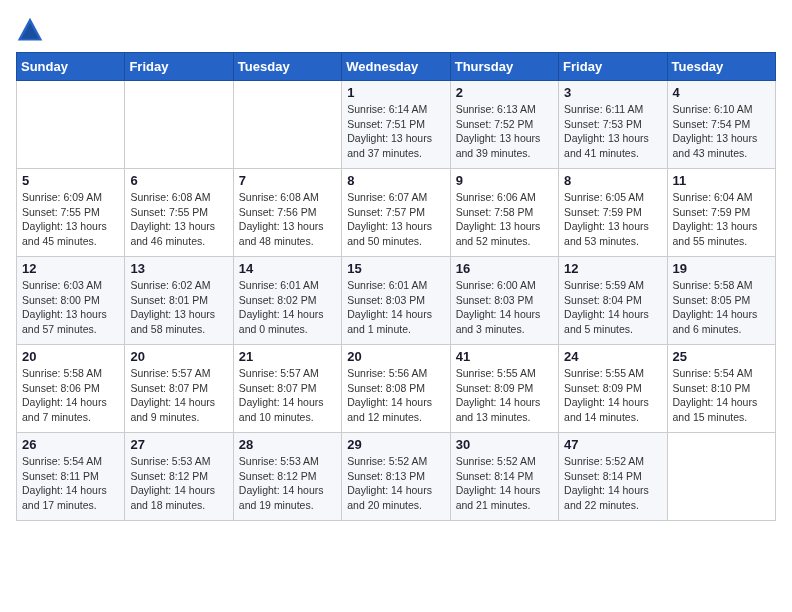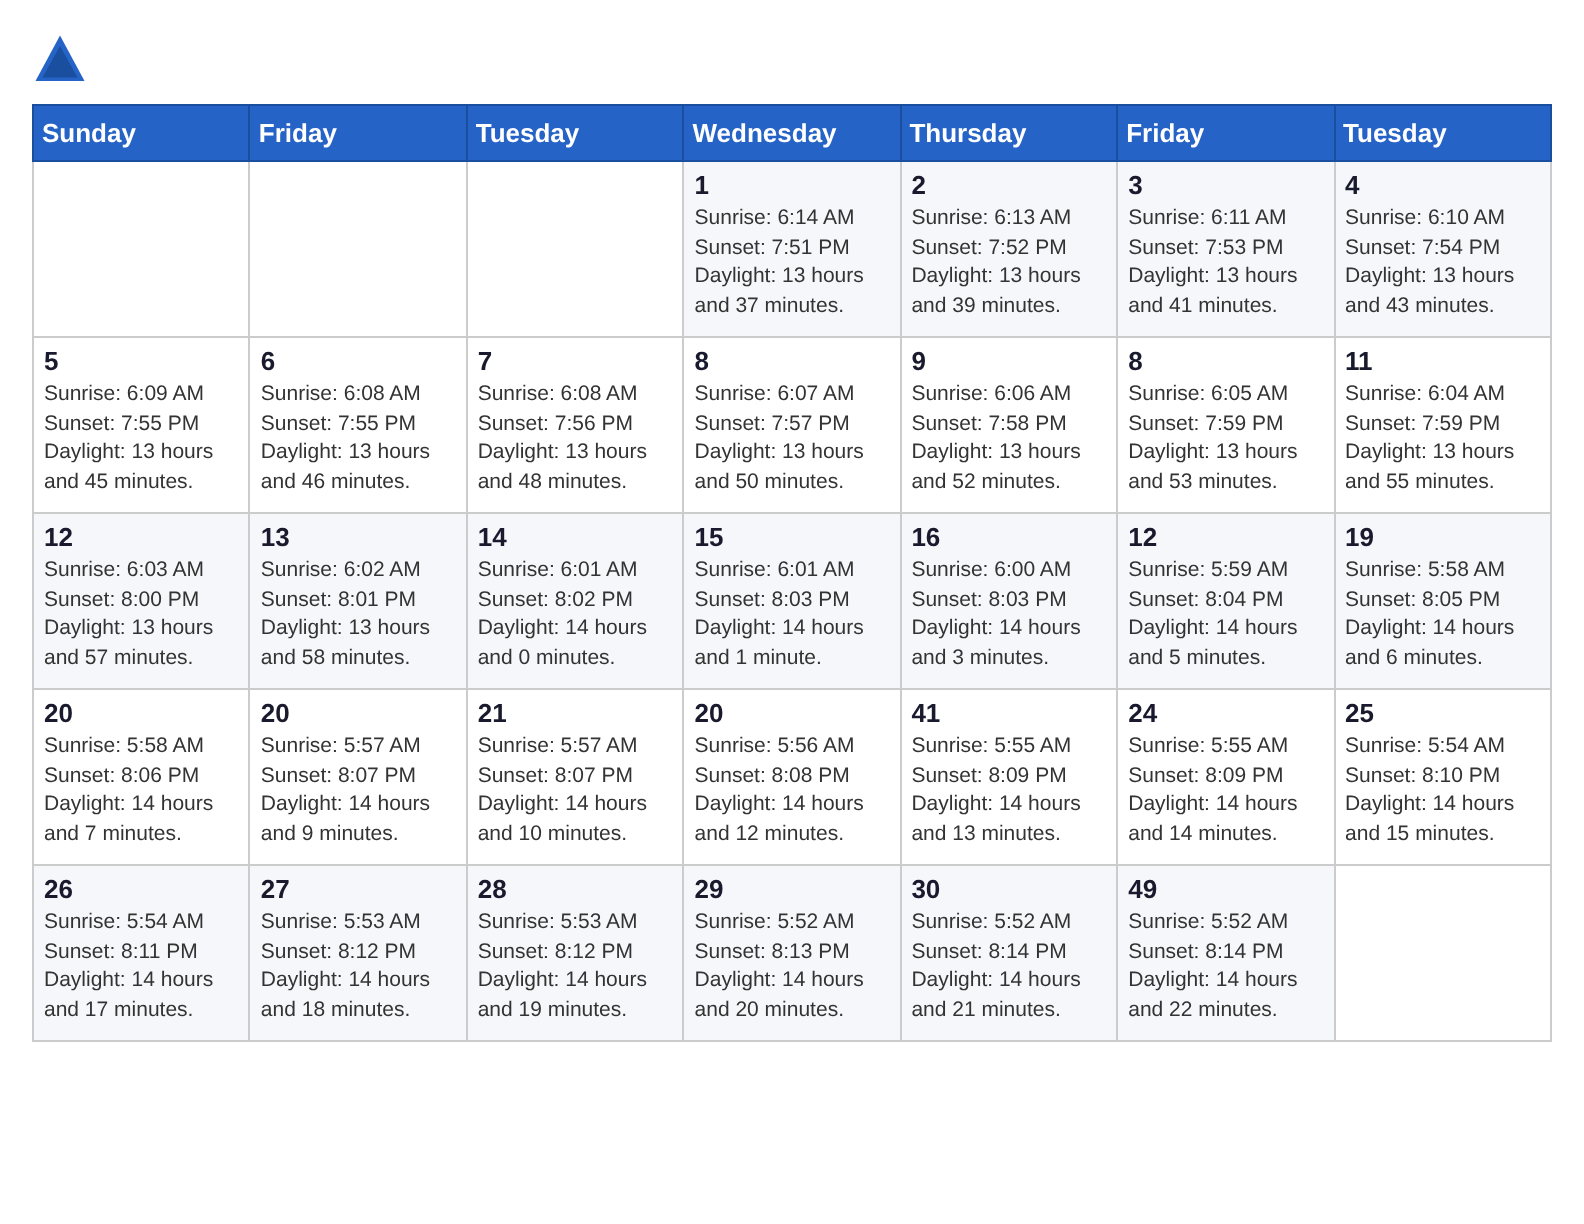--- a/index.html
+++ b/index.html
@@ -255,19 +255,19 @@
         </td>
         <td>
           <span class="day-number">29</span>
           <div class="day-info">Sunrise: 5:52 AM<br>Sunset: 8:13 PM<br>Daylight: 14 hours and 20 minutes.</div>
         </td>
         <td>
           <span class="day-number">30</span>
           <div class="day-info">Sunrise: 5:52 AM<br>Sunset: 8:14 PM<br>Daylight: 14 hours and 21 minutes.</div>
         </td>
         <td>
-          <span class="day-number">49</span>
+          <span class="day-number">47</span>
           <div class="day-info">Sunrise: 5:52 AM<br>Sunset: 8:14 PM<br>Daylight: 14 hours and 22 minutes.</div>
         </td>
         <td class="empty-cell"></td>
       </tr>
     </tbody>
 </table>
 
 </body></html>

